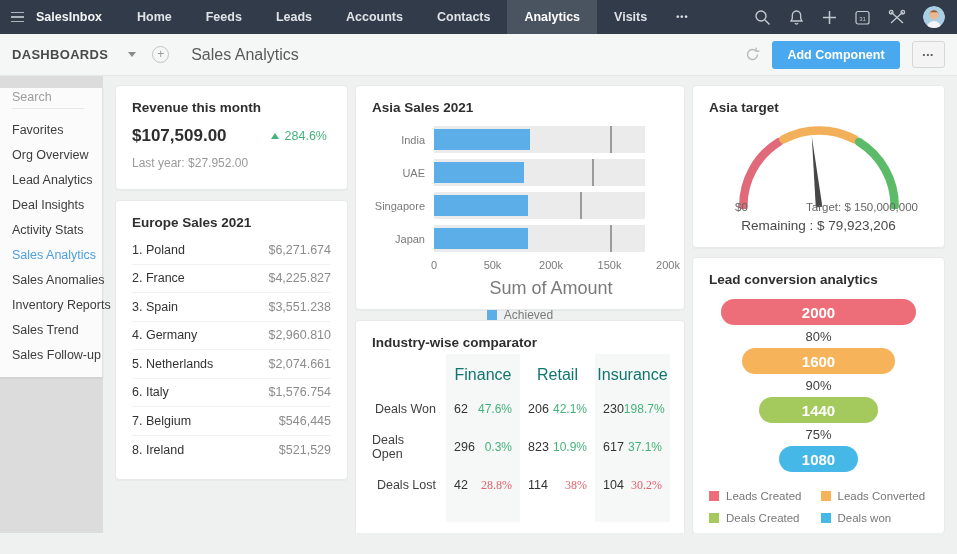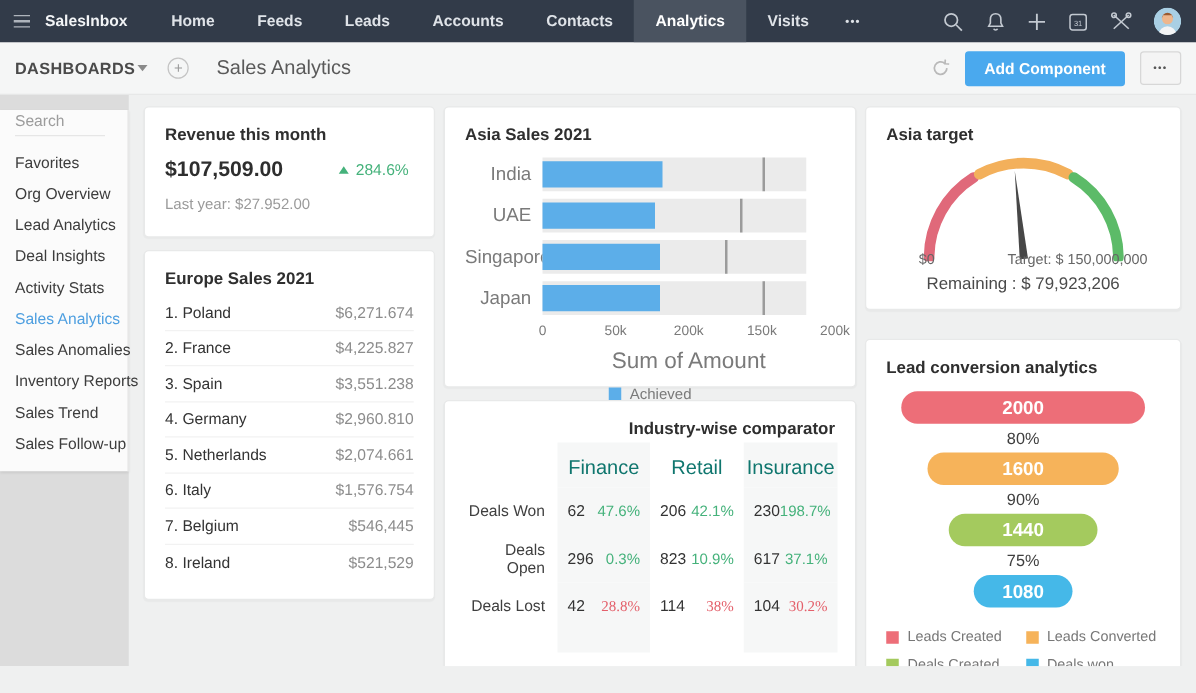--- a/index.html
+++ b/index.html
@@ -15,42 +15,42 @@
   .nav-items { display:flex; align-items:stretch; }
   .nav-item { display:flex; align-items:center; padding:0 17px; font-size:12.5px; font-weight:bold; color:#dfe3e8; cursor:pointer; }
   .nav-item.active { background:#4a5360; color:#ffffff; }
   .nav-item.more { font-size:9px; letter-spacing:1px; padding:0 12px; }
   .nav-right { margin-left:auto; display:flex; align-items:center; gap:17px; padding-right:12px; }
   .nav-right svg { display:block; cursor:pointer; }
   .avatar { width:22px; height:22px; border-radius:50%; overflow:hidden; cursor:pointer; }
 
   
   .subheader { height:42px; background:#f5f6f6; border-bottom:1px solid #e7e8e8; display:flex; align-items:center; padding:0 12px; flex:0 0 42px; }
-  .dash-label { font-size:13px; font-weight:bold; color:#4a4a4a; letter-spacing:.3px; cursor:pointer; display:flex; align-items:center; gap:2px; }
+  .dash-label { font-size:13px; font-weight:bold; color:#4a4a4a; letter-spacing:.3px; cursor:pointer; display:flex; align-items:center; gap:20px; }
   .caret { width:0; height:0; border-left:4px solid transparent; border-right:4px solid transparent; border-top:5px solid #8a8a8a; }
   .circle-plus { width:17px; height:17px; border:1px solid #c4c4c4; border-radius:50%; color:#9a9a9a; font-size:12px; line-height:15px; text-align:center; margin:0 0 0 16px; cursor:pointer; }
   .page-title { font-size:16px; color:#5a5a5a; margin-left:22px; }
   .subheader-right { margin-left:auto; display:flex; align-items:center; gap:12px; }
   .btn-primary { background:#4aa9ee; color:#fff; font-size:12.5px; font-weight:bold; border:none; border-radius:3px; padding:7px 15px; cursor:pointer; }
   .btn-more { background:#f4f4f4; border:1px solid #d7d7d7; border-radius:3px; color:#555; font-size:8px; letter-spacing:1px; padding:8px 10px; cursor:pointer; }
 
   
   .page { flex:1; display:flex; overflow:hidden; }
   .sidebar { width:103px; flex:0 0 103px; background:#dcdcdc; }
   .side-panel { background:#fbfbfb; border-right:1px solid #e3e3e3; padding-bottom:10px; box-shadow:0 1px 2px rgba(0,0,0,.08); }
   .search-input { display:block; width:72px; margin:12px 12px 8px 12px; border:none; border-bottom:1px solid #e6e6e6; background:transparent; font-size:12.5px; color:#555; padding:2px 0 4px 0; outline:none; font-family:inherit; }
   .search-input::placeholder { color:#9c9c9c; }
   .side-item { font-size:12.5px; color:#3d3d3d; padding:5.5px 12px; white-space:nowrap; cursor:pointer; }
   .side-item.active { color:#4e9fe0; }
 
   .content { flex:1; padding:9px 7px 0 12px; display:flex; gap:7px; align-items:flex-start; }
   .col { display:flex; flex-direction:column; }
   .col1 { width:233px; gap:10px; }
   .col2 { width:330px; gap:10px; }
-  .col3 { width:253px; gap:23px; }
+  .col3 { width:253px; gap:9px; }
   .card { background:#fff; border:1px solid #e8e9e9; border-radius:4px; box-shadow:0 1px 1px rgba(0,0,0,.03); padding:14px 16px; }
   .card-title { font-size:13.5px; font-weight:bold; color:#2f2f2f; }
 
   
   .rev-card { height:105px; }
   .rev-row { display:flex; align-items:center; margin-top:11px; }
   .rev-amount { font-size:17px; font-weight:bold; color:#2e2e2e; }
   .rev-delta { margin-left:auto; padding-right:4px; font-size:12.5px; color:#45b27b; display:flex; align-items:center; gap:6px; }
   .tri-up-sm { width:0; height:0; border-left:4.5px solid transparent; border-right:4.5px solid transparent; border-bottom:6px solid #45b27b; }
   .rev-lastyear { margin-top:10px; font-size:12px; color:#9a9a9a; }
@@ -60,33 +60,33 @@
   .eu-rows { margin-top:6px; }
   .eu-row { display:flex; align-items:center; height:28.5px; border-bottom:1px solid #f2f2f2; font-size:12.5px; }
   .eu-row:last-child { border-bottom:none; }
   .eu-name { color:#333; }
   .eu-val { margin-left:auto; color:#8c8c8c; }
 
   
   .asia-card { height:225px; }
   .bullet-chart { margin-top:8px; }
   .bullet-row { display:flex; align-items:center; height:33px; }
-  .bullet-cat { width:62px; text-align:right; padding-right:9px; font-size:15px; color:#7a7a7a; }
+  .bullet-cat { width:62px; text-align:right; padding-right:9px; font-size:11px; color:#7a7a7a; }
   .bullet-area { position:relative; flex:1; height:27px; }
   .bullet-track { position:absolute; left:0; top:0; height:27px; background:#ebebeb; }
   .bullet-fill { position:absolute; left:0; top:3px; height:21px; background:#5caee9; }
   .bullet-marker { position:absolute; top:0; height:27px; width:2px; background:#9b9b9b; }
   .axis { position:relative; height:14px; margin:4px 0 0 62px; }
   .tick { position:absolute; transform:translateX(-50%); font-size:11px; color:#7a7a7a; }
   .xlabel { margin-left:62px; text-align:center; font-size:18px; color:#7a7a7a; padding-top:5px; }
   .chart-legend { display:flex; justify-content:center; align-items:center; gap:7px; padding-top:9px; font-size:12px; color:#7a7a7a; cursor:pointer; }
   .legend-swatch { width:10px; height:10px; background:#5caee9; }
 
   
-  .comp-card { height:225px;text-align:right; }
+  .comp-card { height:225px; }
   .comp-grid { display:grid; grid-template-columns:74px 74px 75px 75px; margin-top:4px; }
   .comp-cell { display:flex; align-items:center; }
   .comp-head { justify-content:center; font-size:16px; color:#0f766e; padding:12px 0 6px 0; }
   .comp-rowlabel { justify-content:flex-end; font-size:12.5px; color:#3f3f3f; padding-right:10px; height:38px; }
   .comp-data { height:38px; padding:0 8px; justify-content:space-between; }
   .comp-data .num { font-size:12.5px; color:#333; }
   .tri { font-size:9px; }
   .tri.up { color:#45b27b; }
   .tri.down { color:#e4606b; }
   .pct { font-size:12px; }

